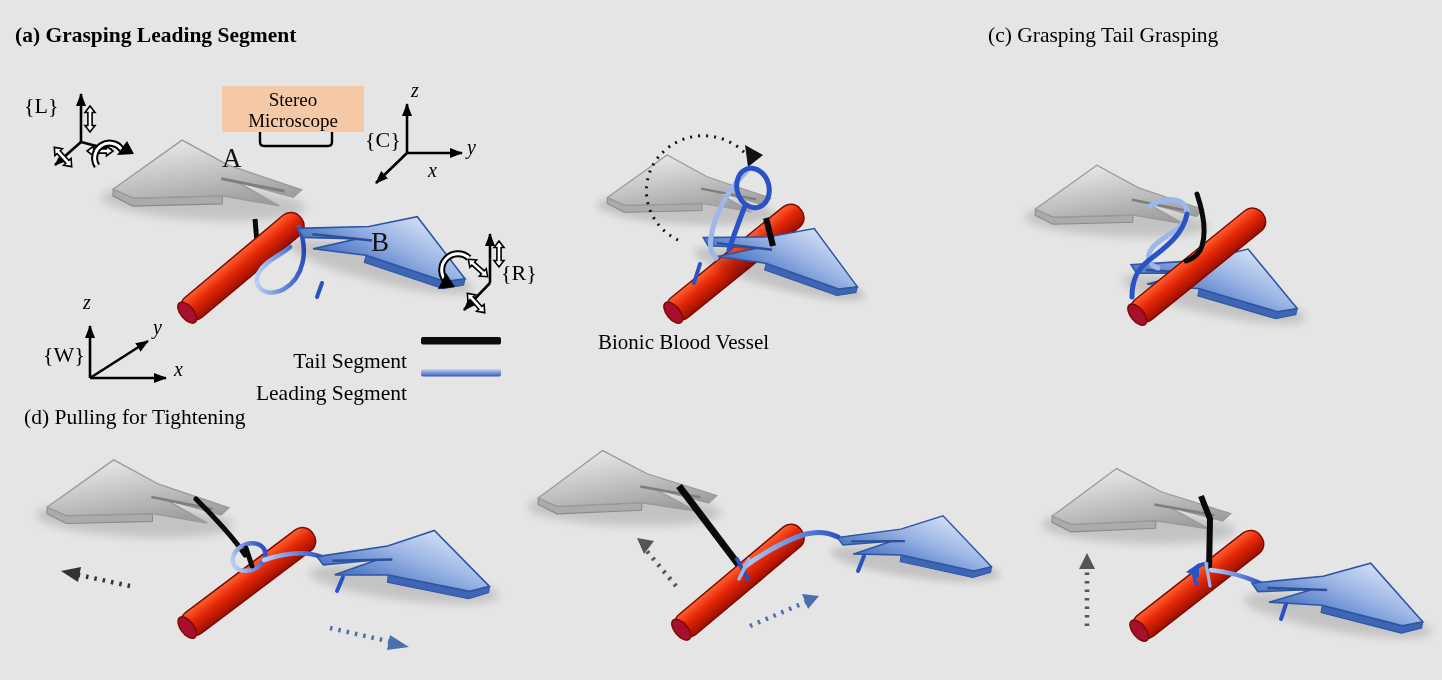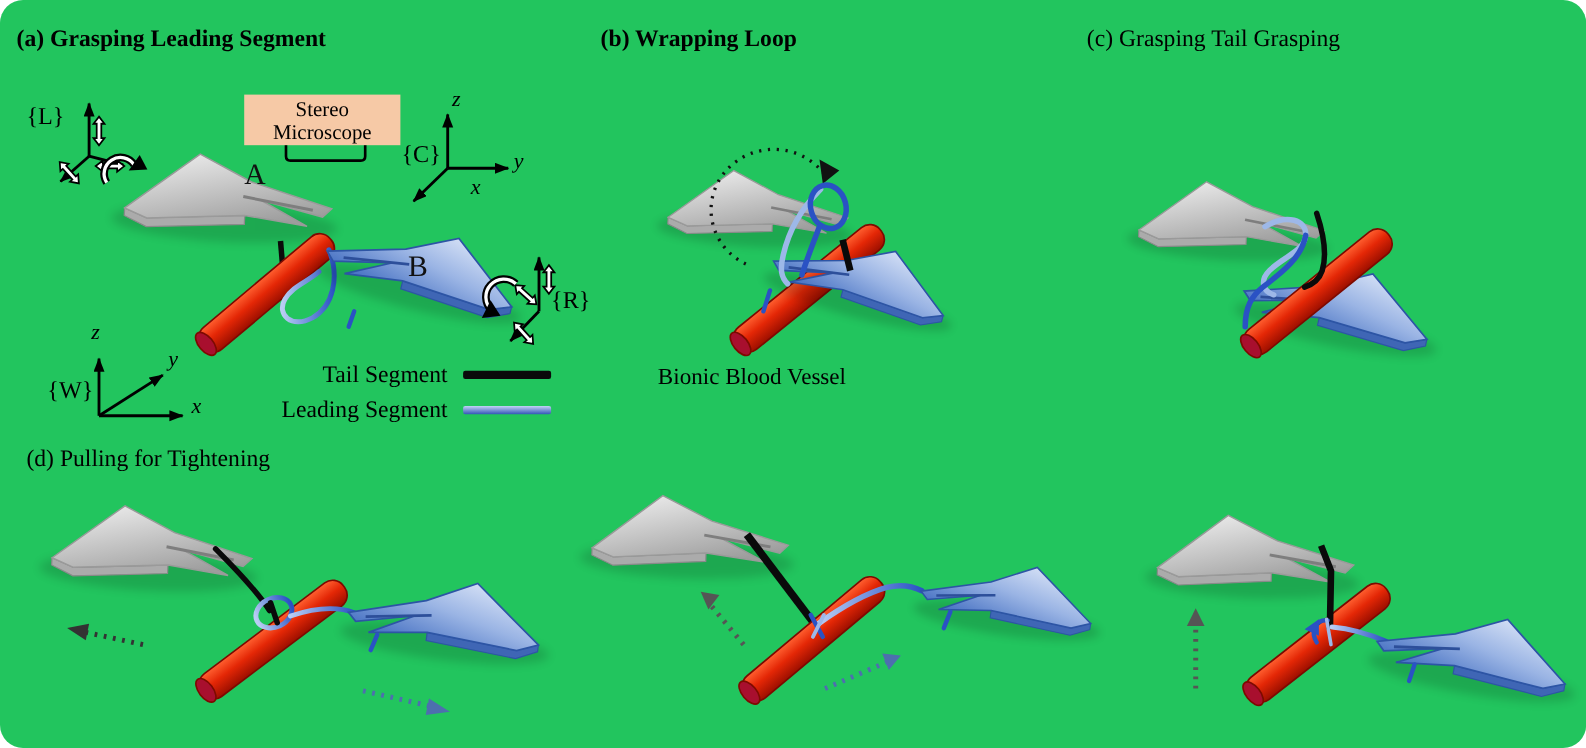--- a/index.html
+++ b/index.html
@@ -1,26 +1,26 @@
 <!DOCTYPE html>
 <html><head>
 <meta charset="utf-8">
 <style>
   html,body{margin:0;padding:0;background:#fff;}
-  .figure{position:relative;width:1442px;height:680px;background:#22c55e;overflow:hidden;
-          font-family:"Liberation Serif", "DejaVu Serif", serif;border-radius:21px;}
+  .figure{position:relative;width:1442px;height:680px;background:#e5e5e5;overflow:hidden;
+          font-family:"Liberation Serif", "DejaVu Serif", serif;}
   .figure svg.layer{position:absolute;left:0;top:0;}
   .lbl{position:absolute;color:#000;white-space:nowrap;line-height:1.05;}
   .title{font-size:21.5px;font-weight:400;}
   .title.bold{font-weight:700;}
   .frame-lbl{font-size:22px;}
   .axis-lbl{font-size:20px;font-style:italic;}
   .grip-lbl{font-size:27px;color:#111;}
   .small-lbl{font-size:19px;text-align:center;}
-  .legend-lbl{font-size:21.5px;transform:translateX(-100%);}
+  .legend-lbl{font-size:21.5px;transform:translateX(-100%);margin-top:21px;}
   .center{transform:translateX(-50%);}
 </style>
 </head>
 <body>
 
 <div class="figure">
 
 <svg class="layer" width="1442" height="680" viewBox="0 0 1442 680">
   <defs>
     <linearGradient id="gGray" x1="0" y1="0" x2="0.7" y2="1">
@@ -211,21 +211,20 @@
     <path d="M1206,563 L1210,586" stroke="#9db8e8" stroke-width="3.2" stroke-linecap="round"></path>
     <path d="M1211,570 C1232,572 1246,577 1260,583" fill="none" stroke="url(#gThread)" stroke-width="4.5" stroke-linecap="round"></path>
     <use href="#gripBlue" transform="translate(1434,570) scale(-1.06,1.06) rotate(-10)"></use>
     <path d="M1286,604 L1281,619" stroke="#2a52c4" stroke-width="4" stroke-linecap="round"></path>
     <line x1="1087" y1="626" x2="1087" y2="566" stroke="#555" stroke-width="4.5" stroke-dasharray="2.5 6"></line>
     <polygon points="1087,553 1079,569 1095,569" fill="#555"></polygon>
   </g>
 </svg>
 
 <span class="lbl title bold" style="left:15px;top:24px">(a) Grasping Leading Segment</span>
-<span class="lbl title bold" style="left:546px;top:24px">(b) Wrapping Loop</span>
 <span class="lbl title" style="left:988px;top:24px">(c) Grasping Tail Grasping</span>
 <span class="lbl title" style="left:24px;top:406px">(d) Pulling for Tightening</span>
 
 <span class="lbl small-lbl center" style="left:293px;top:90px">Stereo</span>
 <span class="lbl small-lbl center" style="left:293px;top:111px">Microscope</span>
 
 <span class="lbl frame-lbl" style="left:24px;top:94px">{L}</span>
 <span class="lbl frame-lbl" style="left:365px;top:128px">{C}</span>
 <span class="lbl frame-lbl" style="left:43px;top:343px">{W}</span>
 <span class="lbl frame-lbl" style="left:501px;top:261px">{R}</span>

